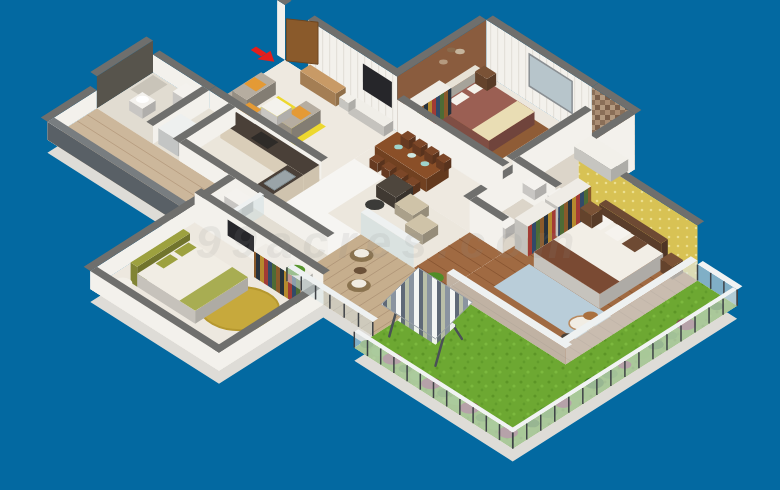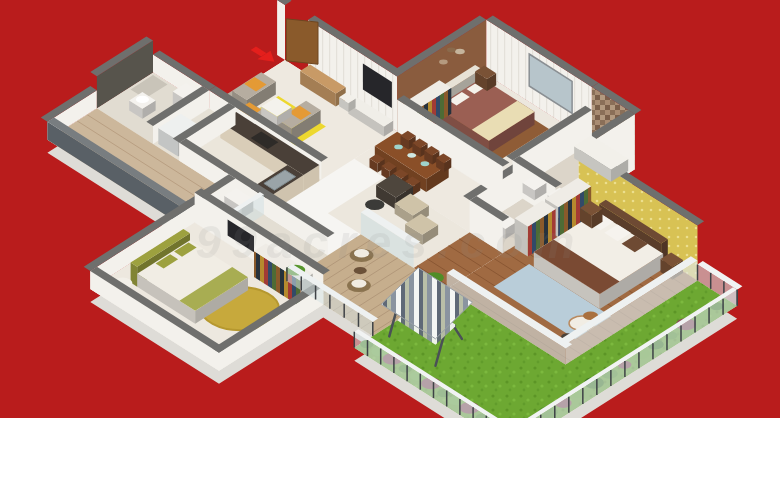--- a/index.html
+++ b/index.html
@@ -1,16 +1,16 @@
 <!DOCTYPE html>
 <html><head>
 <meta charset="utf-8">
 <style>
   html,body{margin:0;padding:0;background:#ffffff;}
-  .stage{position:relative;width:780px;height:418px;background:#b91c1c;overflow:hidden;
+  .stage{position:relative;width:780px;height:490px;background:#0369a1;overflow:hidden;
          font-family:"Liberation Sans", sans-serif;font-style:italic;}
   svg{display:block;}
   .wm{font-family:"Liberation Sans", sans-serif;font-weight:bold;}
 </style>
 </head>
 <body>
 
 <div class="stage">
   <svg id="scene" width="780" height="490" viewBox="0 0 780 490" xmlns="http://www.w3.org/2000/svg">
     <defs>

